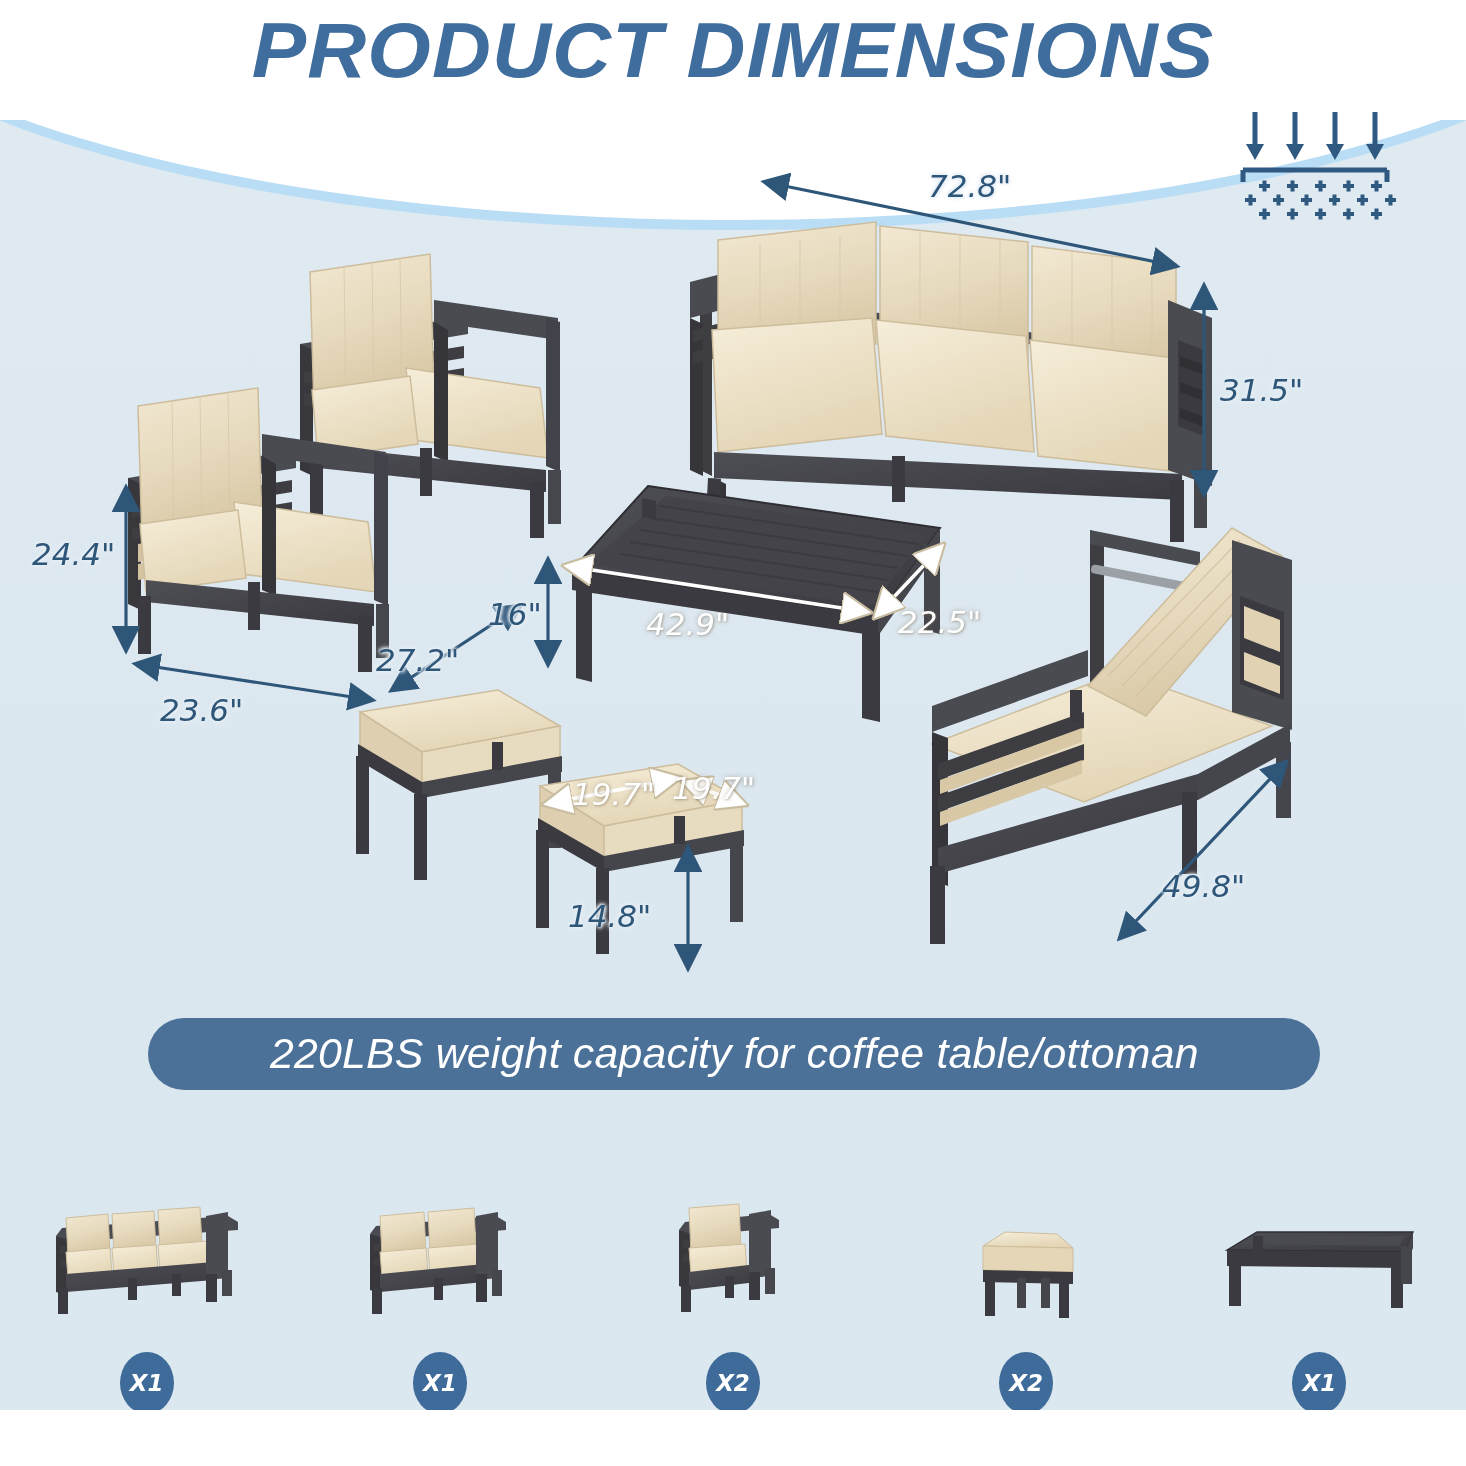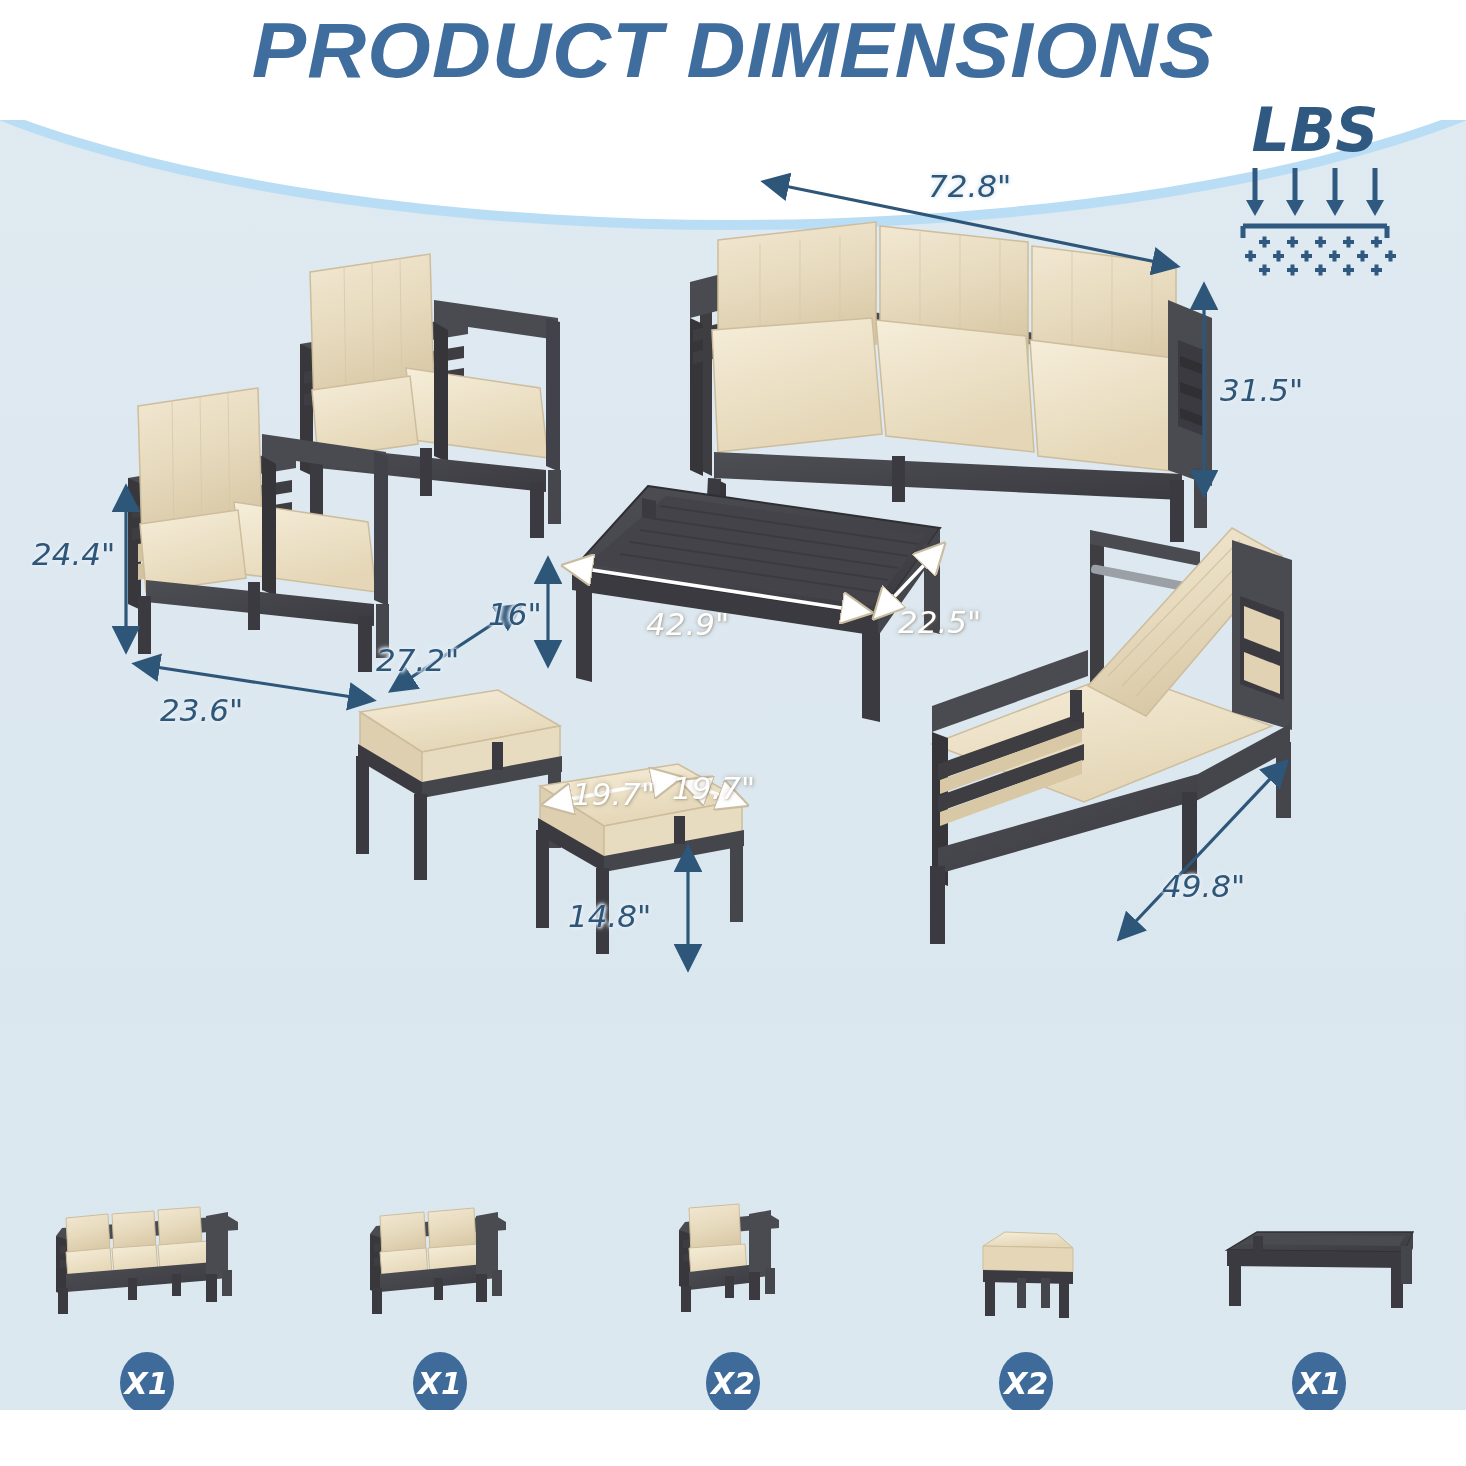--- a/index.html
+++ b/index.html
@@ -137,37 +137,36 @@
   .strip-art { height: 176px; display:flex; align-items:flex-end; justify-content:center; }
   .qty {
     margin-top: 28px;
     width: 54px; height: 62px;
     border-radius: 50%;
     background: #3e6b99;
     display: flex; align-items: center; justify-content: center;
     color: #fff;
     font-family: "DejaVu Sans", sans-serif;
     font-weight: bold;
-    font-size: 30px;
+    font-size: 23px;
   }
 </style>
 </head>
 <body>
 
 <div id="stage">
 
   <div class="arc-band"></div>
   <div class="arc-white"></div>
   <div class="arc-cornerL"></div>
   <div class="arc-cornerR"></div>
 
   <div class="title">PRODUCT DIMENSIONS</div>
 
   <div class="lbs-block">
-    <div class="lbs-word">LBS</div>
     <div class="lbs-icon">
       <svg width="180" height="112" viewBox="0 0 180 112">
         <g stroke="#2f5980" stroke-width="5" fill="none">
           <line x1="30" y1="4" x2="30" y2="40"></line>
           <line x1="70" y1="4" x2="70" y2="40"></line>
           <line x1="110" y1="4" x2="110" y2="40"></line>
           <line x1="150" y1="4" x2="150" y2="40"></line>
         </g>
         <g fill="#2f5980">
           <polygon points="30,52 21,36 39,36"></polygon>
@@ -467,20 +466,23 @@
   <div class="dim" style="left:160px; top:692px;">23.6"</div>
   <div class="dim" style="left:376px; top:642px;">27.2"</div>
   <div class="dim" style="left:488px; top:596px;">16"</div>
   <div class="dim white" style="left:646px; top:606px;">42.9"</div>
   <div class="dim white" style="left:898px; top:604px;">22.5"</div>
   <div class="dim white" style="left:572px; top:776px;">19.7"</div>
   <div class="dim white" style="left:672px; top:770px;">19.7"</div>
   <div class="dim" style="left:568px; top:898px;">14.8"</div>
   <div class="dim" style="left:1162px; top:868px;">49.8"</div>
 
+  <div class="banner">
+    <span class="banner-text">220LBS weight capacity for coffee table/ottoman</span>
+  </div>
 
   <div class="strip">
 
     <div class="strip-cell">
       <div class="strip-art">
         <svg width="230" height="150" viewBox="0 0 230 150">
           <path d="M24 62 L30 54 L196 42 L206 48 L206 56 L34 68 Z" fill="#4a4a51"></path>
           <path d="M24 62 L24 118 L36 122 L36 66 Z" fill="#37373c"></path>
           <path d="M28 72 L66 68 L66 76 L28 80 Z" fill="#3d3d42"></path>
           <path d="M28 86 L66 82 L66 90 L28 94 Z" fill="#3d3d42"></path>

